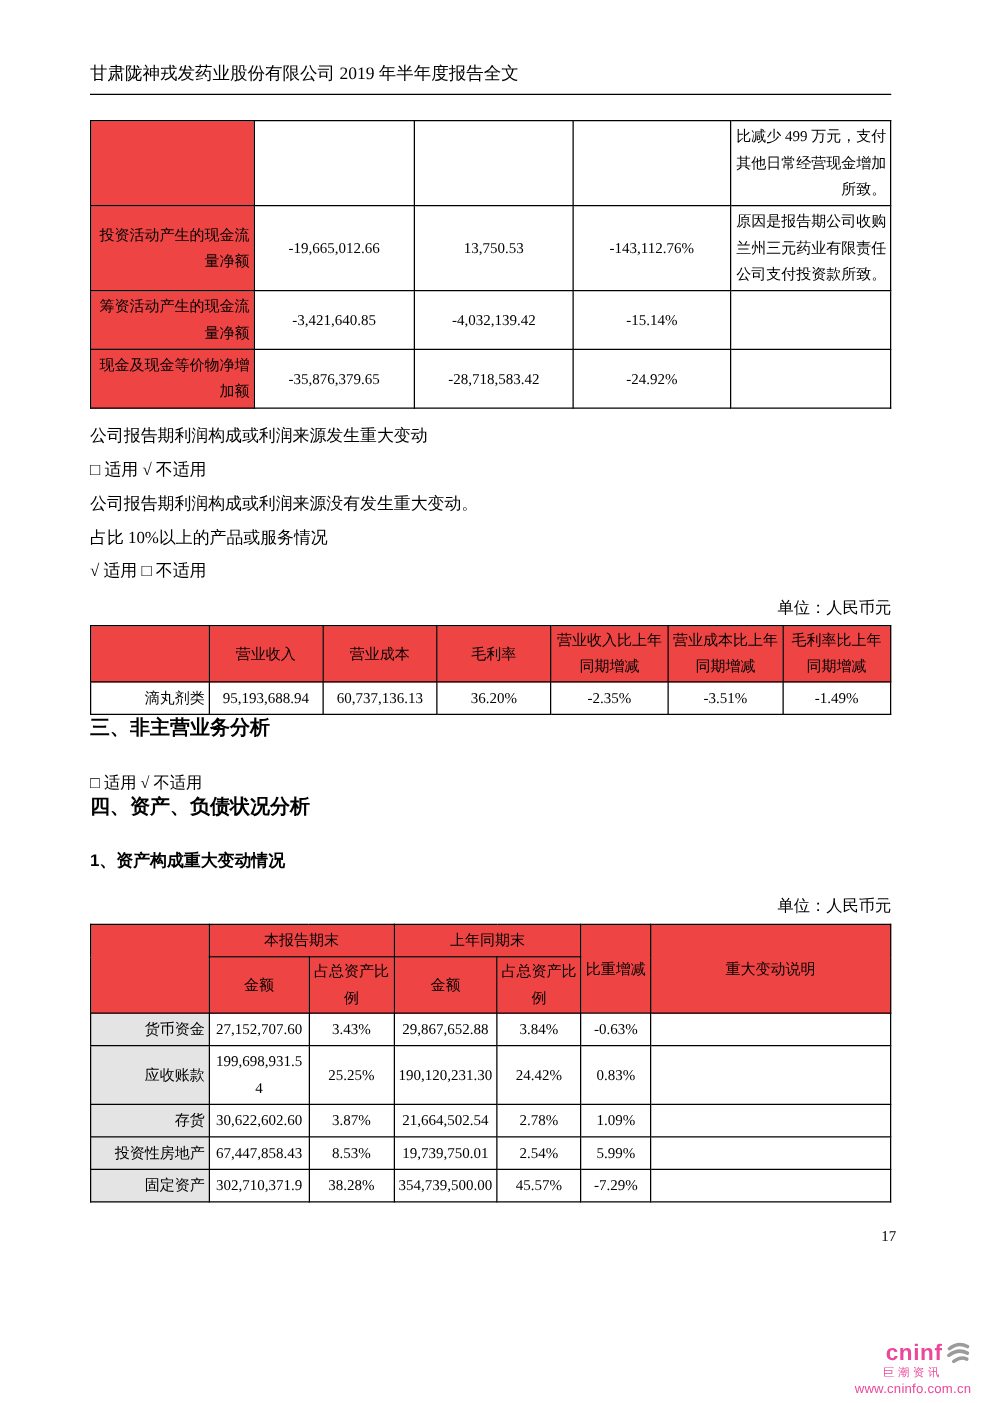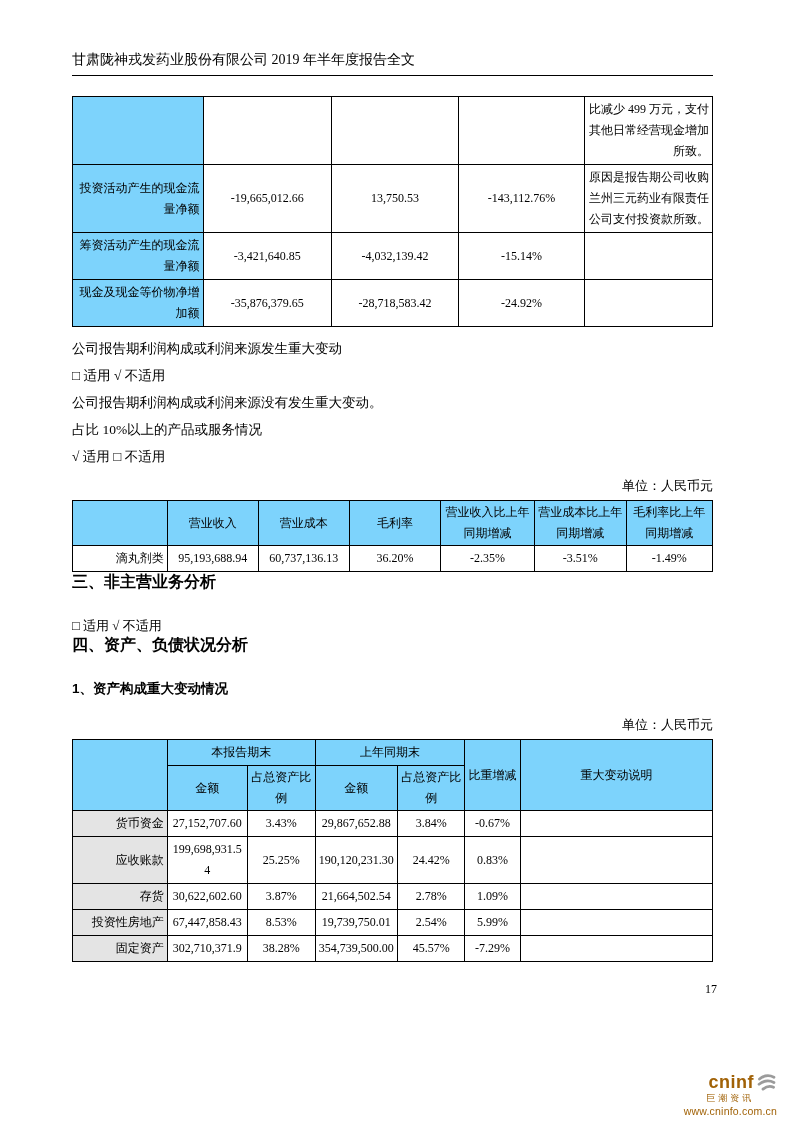--- a/index.html
+++ b/index.html
@@ -32,21 +32,21 @@
     border: 1.5px solid #000;
   }
   td, th {
     border: 1px solid #000;
     padding: 2px 3px;
     line-height: 21px;
     vertical-align: middle;
     font-weight: normal;
     word-wrap: break-word;
   }
-  .gray { background: #7dd3fc; }
+  .gray { background: #ef4444; }
   .lgray { background: #e4e4e4; }
   .lbl { text-align: right; }
   .num { text-align: center; white-space: pre-line; }
   .ctr { text-align: center; }
   .nowrap { white-space: nowrap; overflow: hidden; }
   
   .para { font-size: 13.5px; line-height: 17px; margin-top: 10px; }
   .para + .para { margin-top: 10px; }
   .unit-line { text-align: right; font-size: 13px; margin: 12px 0 5px 0; }
   .sec-heading {
@@ -66,21 +66,21 @@
   .page-number {
     position: absolute;
     top: 982px;
     right: 76px;
     font-size: 12px;
   }
   .cninfo-logo {
     position: absolute;
     top: 1072px;
     right: 16px;
-    color: #a16207;
+    color: #ec4899;
     font-family: "Liberation Sans", "DejaVu Sans", sans-serif;
     text-align: center;
     line-height: 1.1;
   }
   .logo-top { display: flex; align-items: center; justify-content: flex-end; }
   .logo-word { font-size: 18px; font-weight: bold; letter-spacing: 0.5px; }
   .logo-sub { font-size: 9px; letter-spacing: 3px; margin-top: 1px; }
   .logo-url { font-size: 10.5px; letter-spacing: 0.2px; margin-top: 2px; }
 </style>
 </head>
@@ -207,21 +207,21 @@
         <th class="gray ctr" style="padding:1px 2px">占总资产比例</th>
       </tr>
     </thead>
     <tbody>
       <tr>
         <td class="lgray lbl">货币资金</td>
         <td class="num">27,152,707.60</td>
         <td class="num">3.43%</td>
         <td class="num">29,867,652.88</td>
         <td class="num">3.84%</td>
-        <td class="num">-0.67%</td>
+        <td class="num">-0.63%</td>
         <td class="lbl"></td>
       </tr>
       <tr>
         <td class="lgray lbl">应收账款</td>
         <td class="num">199,698,931.5
 4</td>
         <td class="num">25.25%</td>
         <td class="num">190,120,231.30</td>
         <td class="num">24.42%</td>
         <td class="num">0.83%</td>

